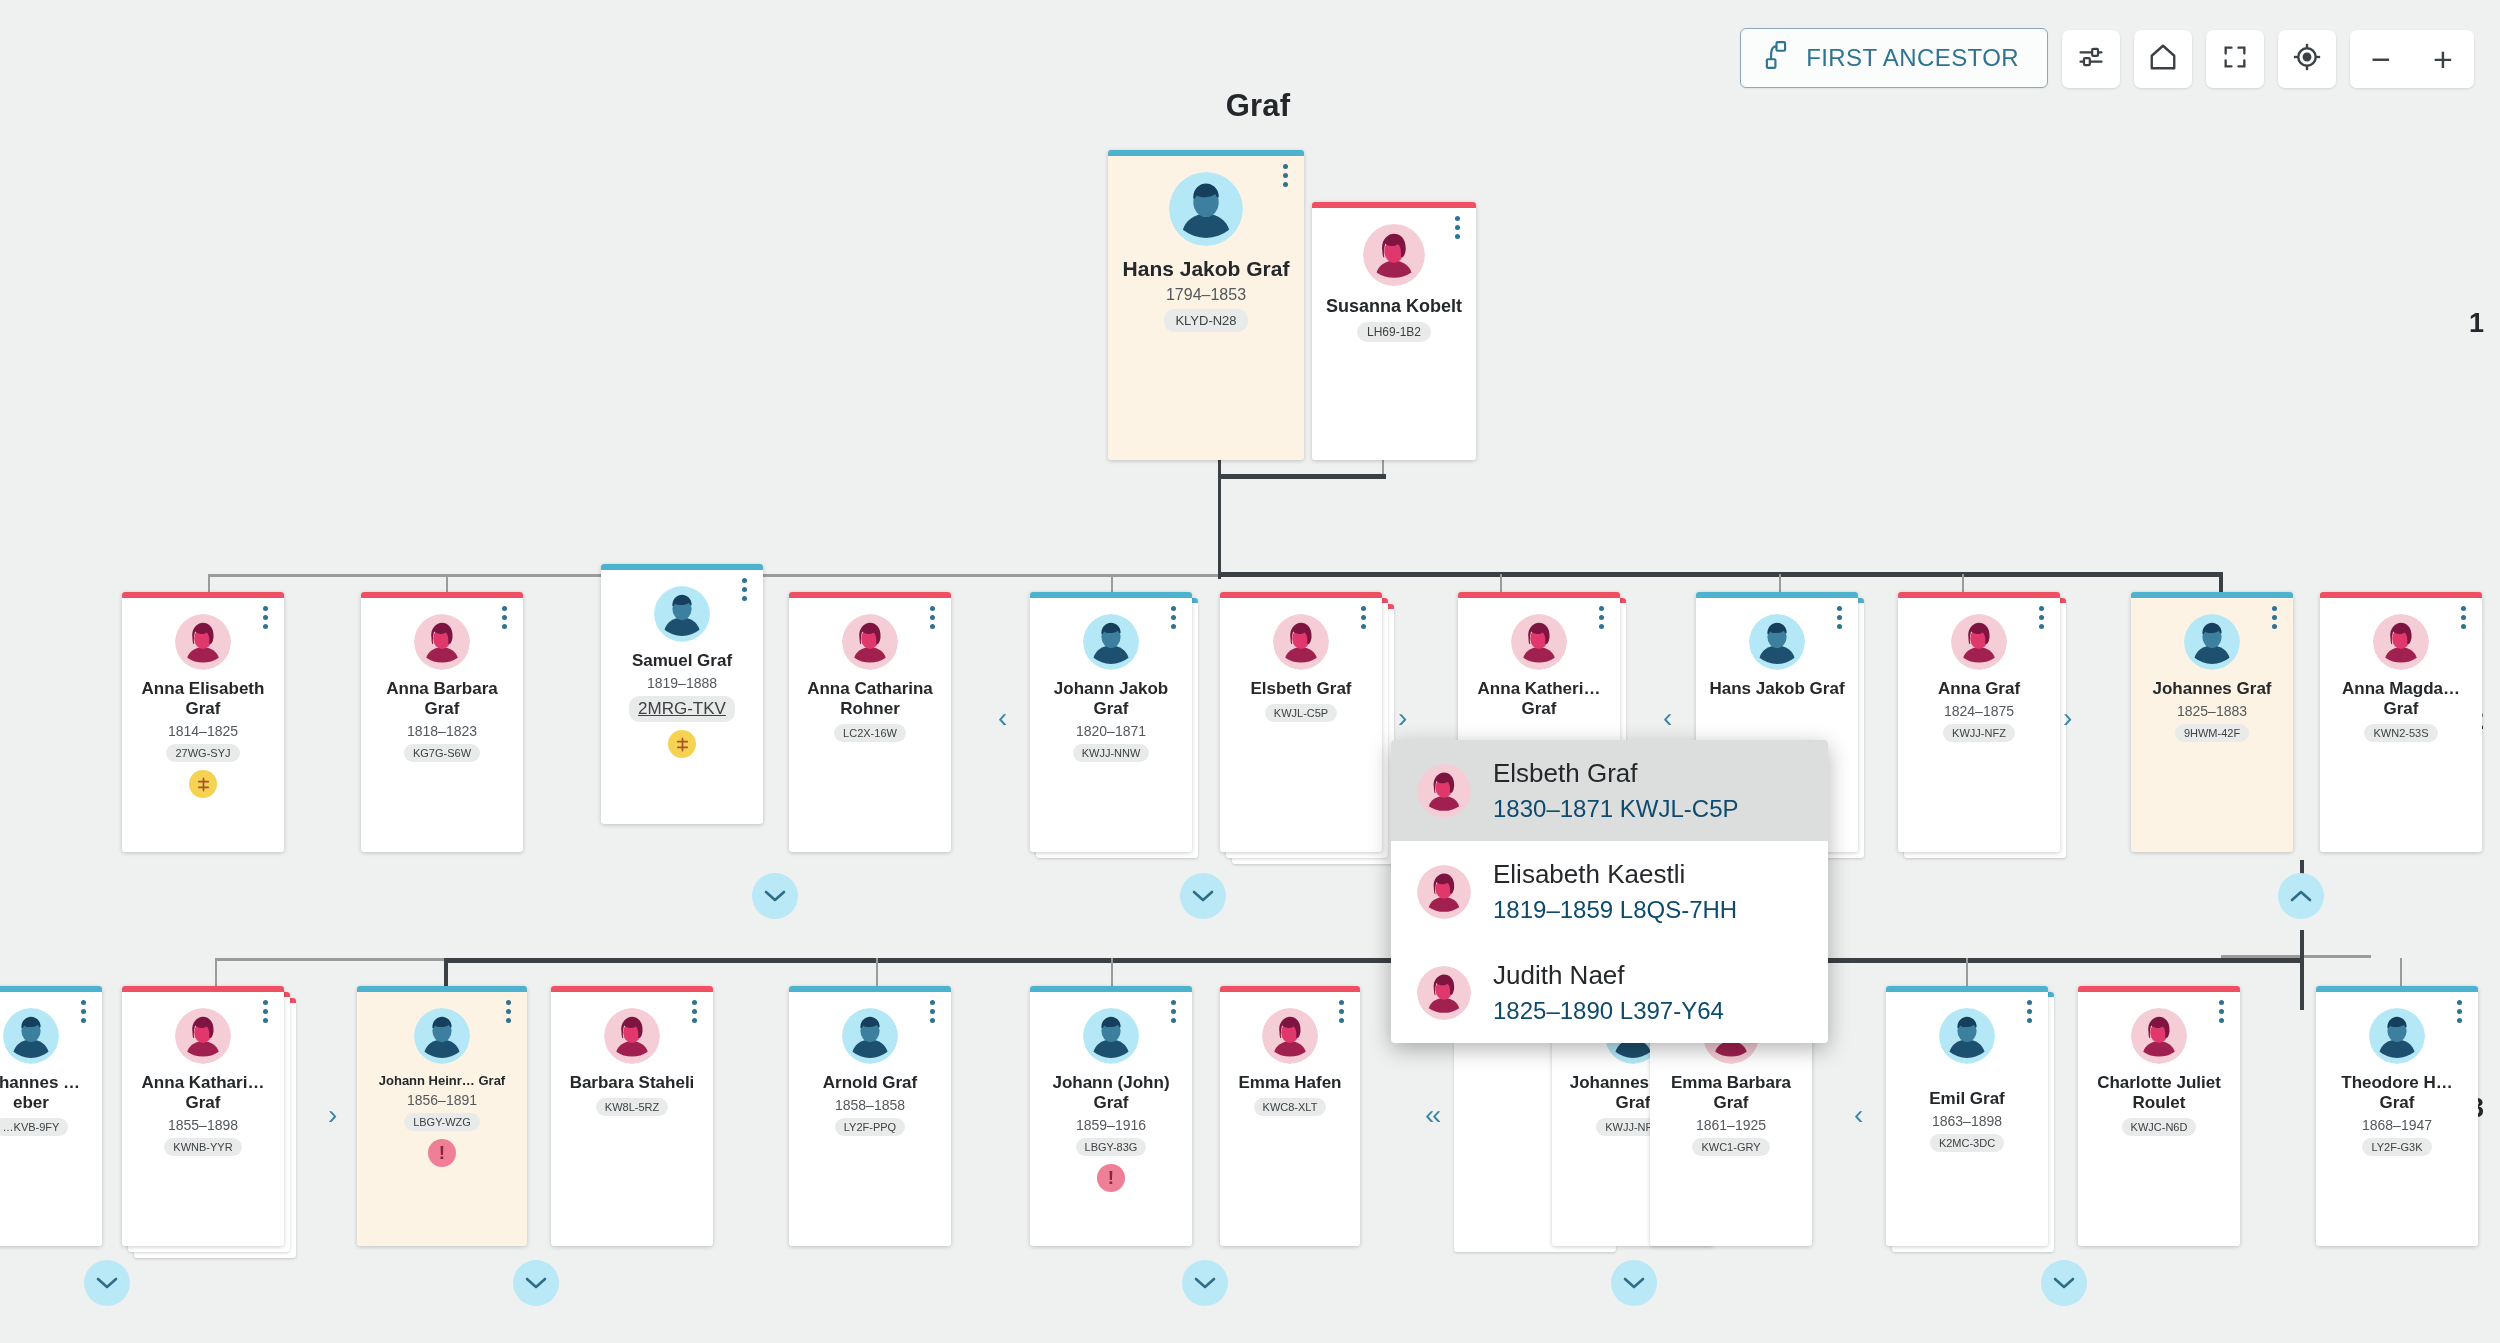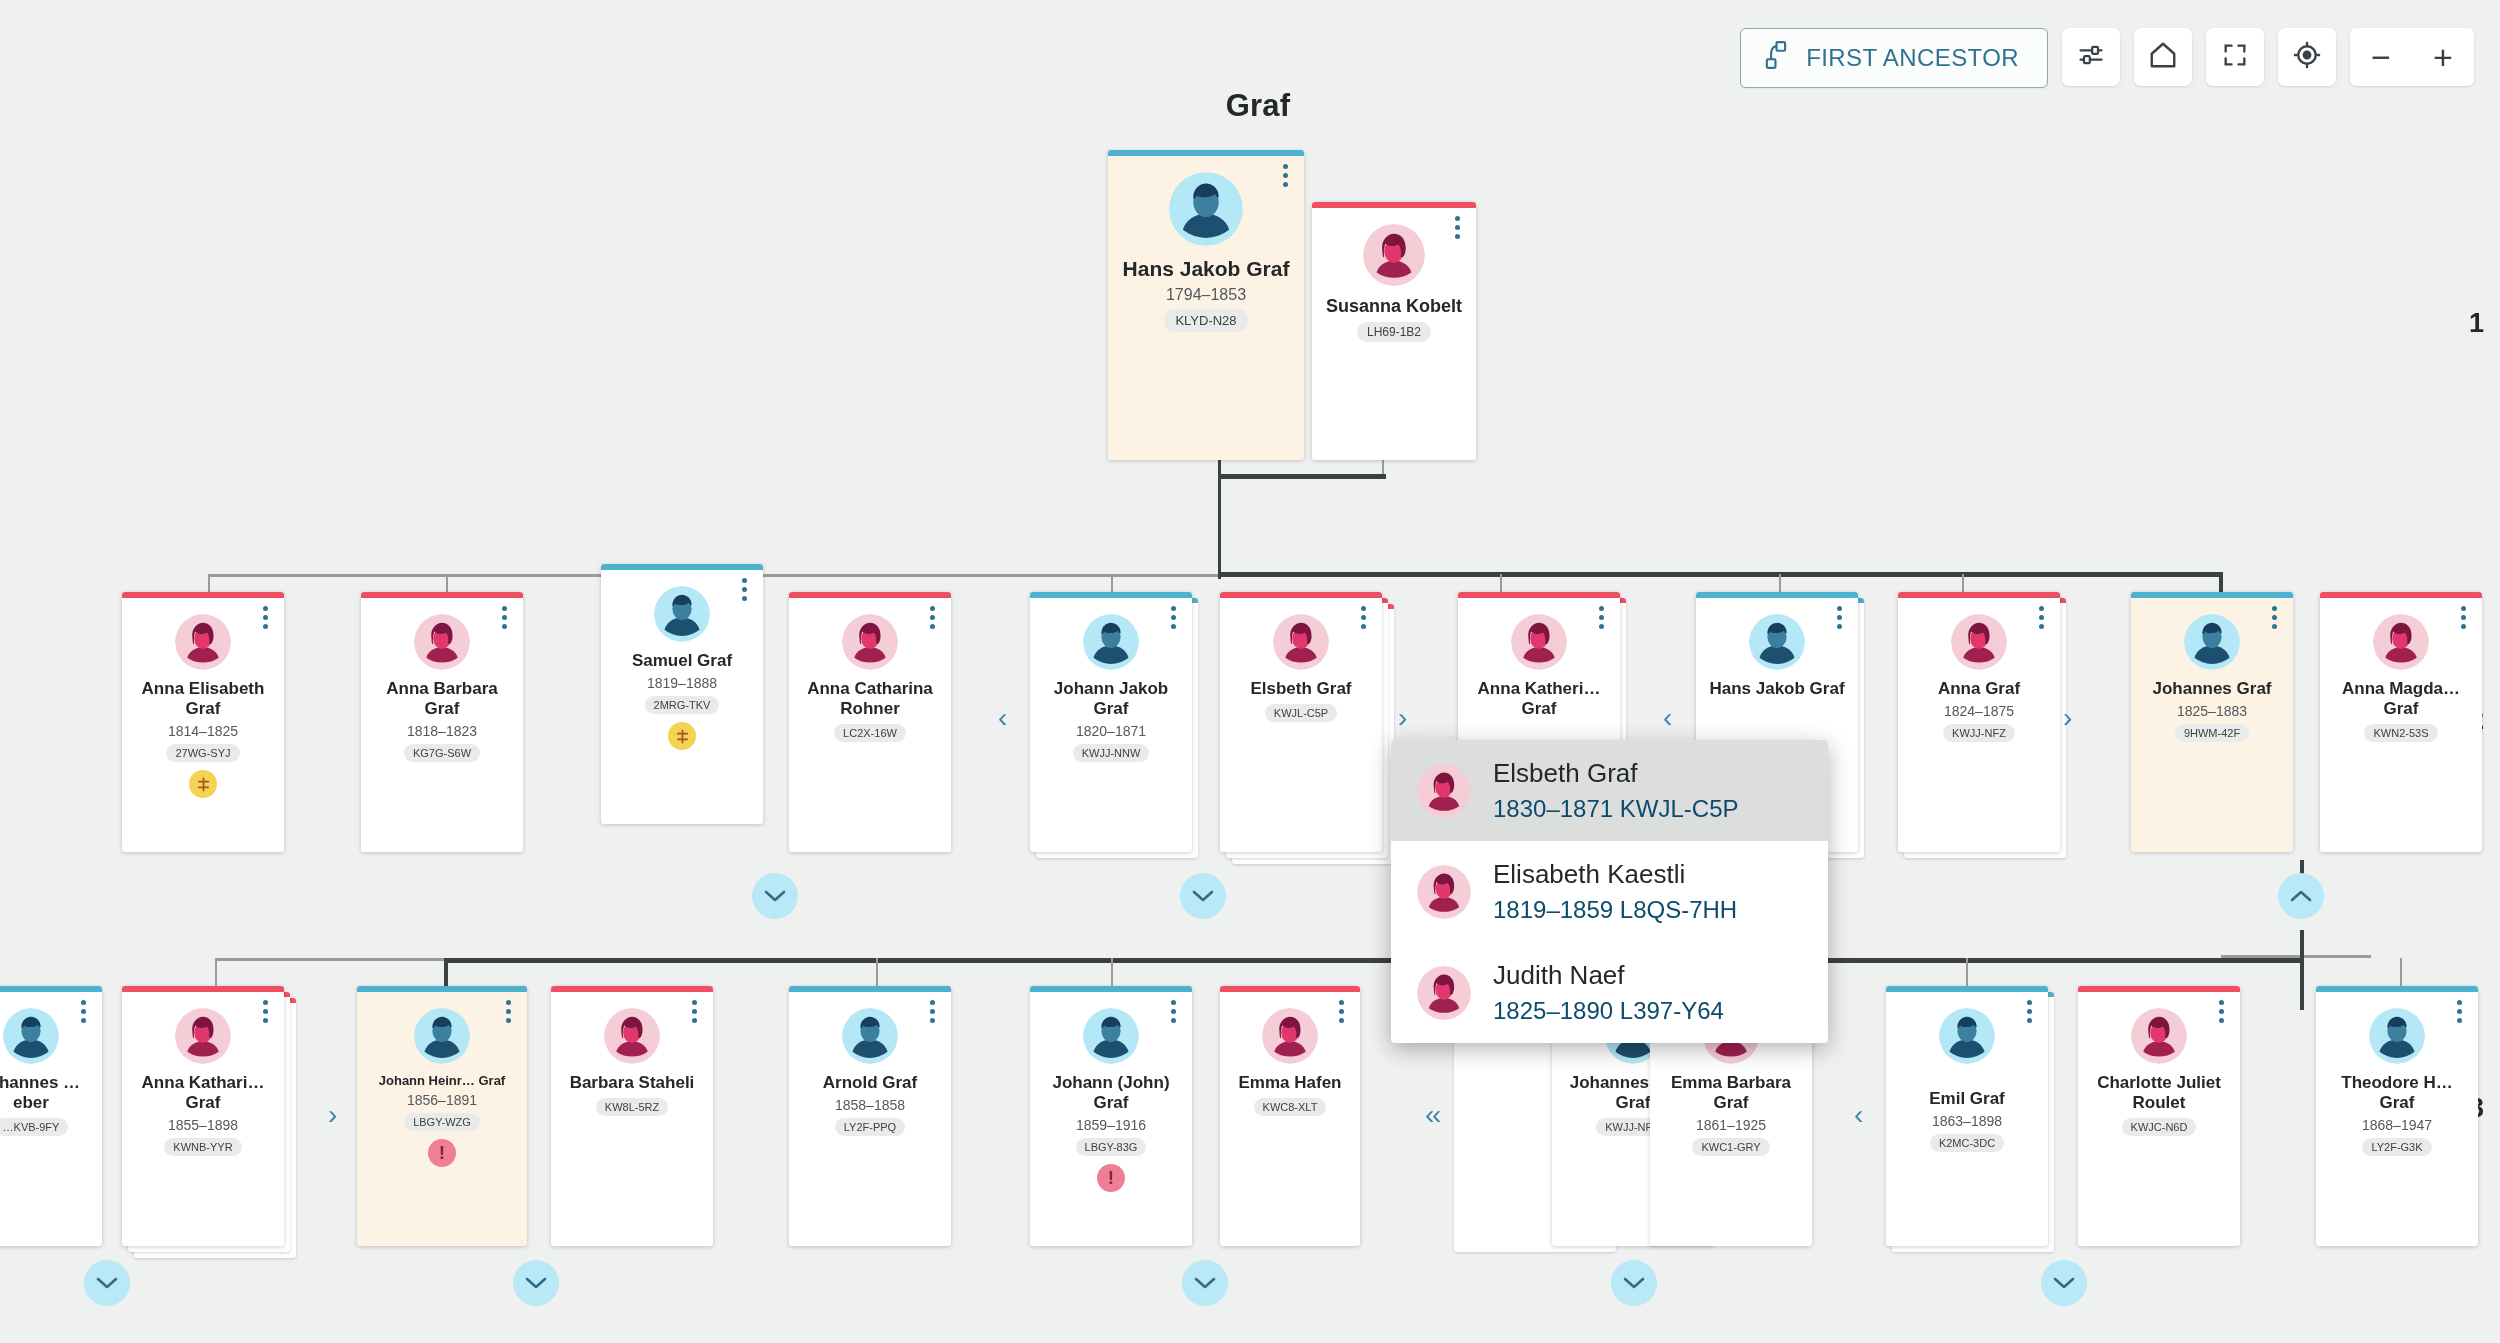--- a/index.html
+++ b/index.html
@@ -7,21 +7,21 @@
   body{
     width:2500px;height:1343px;overflow:hidden;
     background:#eff0f0;
     font-family:"Liberation Sans","DejaVu Sans",sans-serif;
     color:#25282a;
     position:relative;
   }
   #stage{position:absolute;inset:0;}
 
   
-  .toolbar{position:absolute;top:28px;right:26px;display:flex;align-items:flex-start;gap:14px;z-index:60;}
+  .toolbar{position:absolute;top:28px;right:26px;display:flex;align-items:flex-end;gap:14px;z-index:60;}
   .first-ancestor{
     display:flex;align-items:center;gap:16px;
     height:58px;padding:0 28px 0 22px;
     background:#fbfcfc;border:1px solid #8ba7b8;border-radius:6px;
     color:#2f7391;font-size:24px;letter-spacing:.4px;cursor:pointer;
     box-shadow:0 1px 2px rgba(0,0,0,.06);
   }
   .tbtn{
     width:58px;height:58px;background:#fff;border:none;border-radius:7px;
     display:flex;align-items:center;justify-content:center;cursor:pointer;
@@ -291,21 +291,21 @@
         </div>
         <div class="body">
           <div class="avatar" style="width:56px;height:56px;"><svg viewBox="0 0 64 64" width="56" height="56">
               <circle cx="32" cy="32" r="32" fill="#b5e8f7"></circle>
               <path d="M32 36c-10 0-18 6-20 14a32 32 0 0040 0c-2-8-10-14-20-14z" fill="#1d4f6e"></path>
               <ellipse cx="32" cy="26" rx="11" ry="13" fill="#3d7f9e"></ellipse>
               <path d="M21 22c0-8 6-12 11-12s11 4 11 11c0 2-2 1-3-2-3 3-13 4-16 1-1 3-3 4-3 2z" fill="#153f5c"></path>
             </svg></div>
           <div class="pname" style="font-size:17px;margin-top:9px;">Samuel Graf</div>
           <div class="plife" style="font-size:14px;">1819–1888</div>
-          <div class="pid" style="font-size:11px;padding:3px 9px;">2MRG-TKV</div>
+          <div class="pid" style="font-size:17px;padding:3px 9px;text-decoration:underline;">2MRG-TKV</div>
           <div class="badge warn" style="width:28px;height:28px;">
             <svg width="15" height="15" viewBox="0 0 16 16" fill="none" stroke="#a8512a" stroke-width="1.8" stroke-linecap="round">
               <line x1="8" y1="1.5" x2="8" y2="14.5"></line>
               <line x1="3" y1="5" x2="13" y2="5"></line>
               <line x1="3" y1="11" x2="13" y2="11"></line>
             </svg>
           </div>
         </div>
       </div>
       <div class="card female" style="left:789px;top:592px;width:162px;height:260px;">

